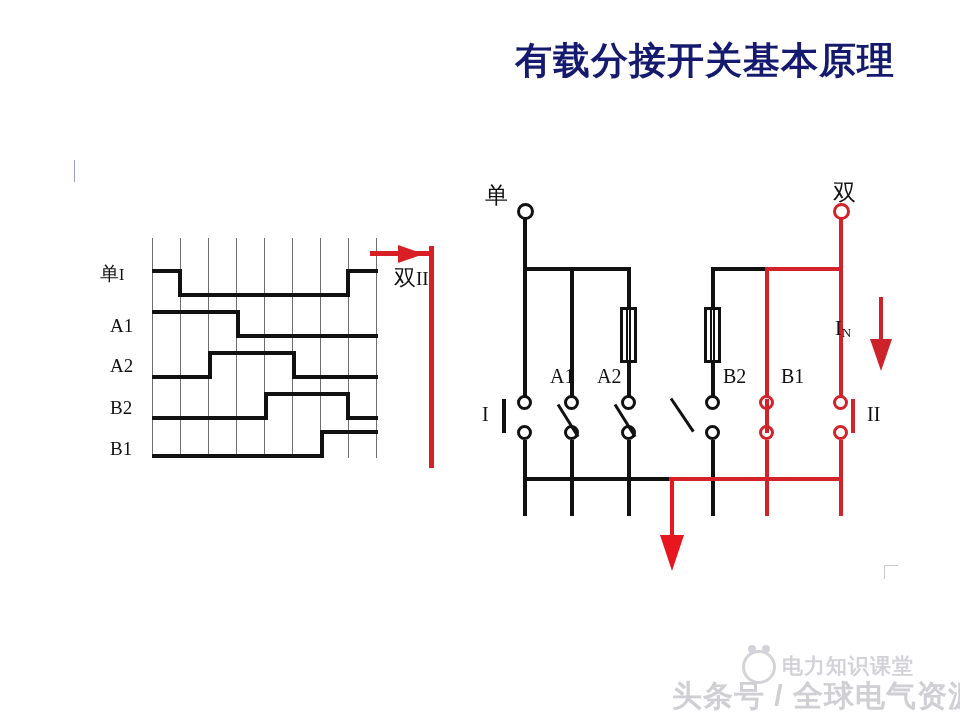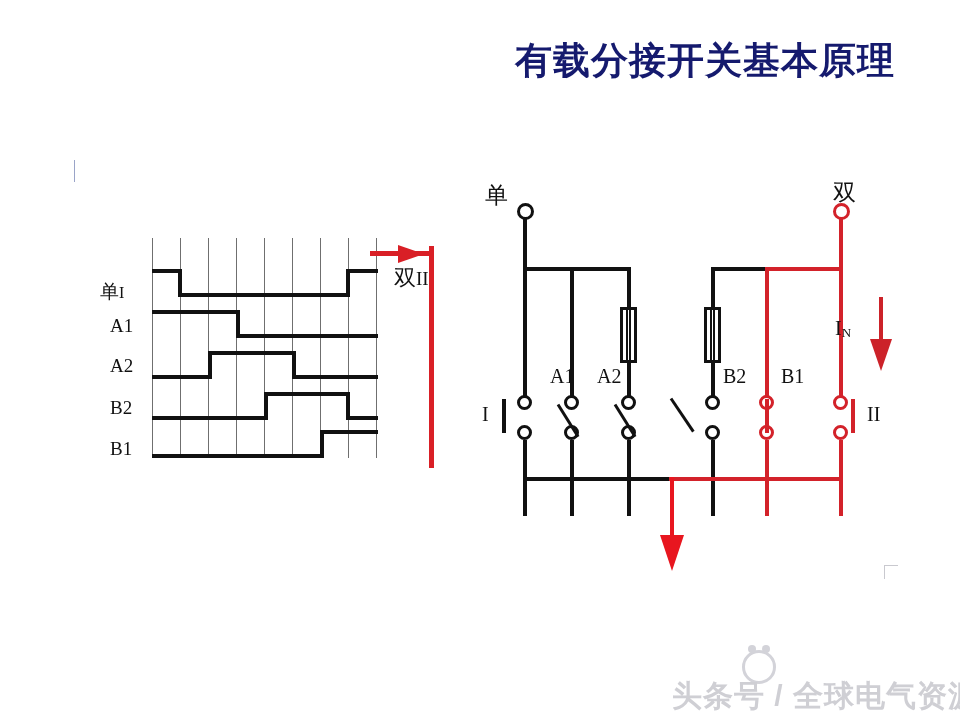--- a/index.html
+++ b/index.html
@@ -126,21 +126,21 @@
 <body>
 
 <div class="page">
 
   <div id="slide-title">有载分接开关基本原理</div>
 
   <div id="bullet-tick"></div>
 
   <div id="timing-chart">
 
-    <div class="row-label" style="left:0px;top:54px;"><span>单</span><span class="sub">I</span></div>
+    <div class="row-label" style="left:0px;top:36px;"><span>单</span><span class="sub">I</span></div>
     <div class="row-label" style="left:10px;top:90px;"><span>A1</span></div>
     <div class="row-label" style="left:10px;top:130px;"><span>A2</span></div>
     <div class="row-label" style="left:10px;top:172px;"><span>B2</span></div>
     <div class="row-label" style="left:10px;top:213px;"><span>B1</span></div>
 
     <div id="timing-grid">
 
       <div class="vgrid" style="left:0px;"></div>
       <div class="vgrid" style="left:28px;"></div>
       <div class="vgrid" style="left:56px;"></div>
@@ -257,18 +257,19 @@
     </div>
 
     <div class="clabel" style="left:380px;top:142px;"><span>I</span><span class="sub">N</span></div>
     <div style="position:absolute;left:424px;top:122px;">
       <div id="arrow-in-shaft"></div>
       <div id="arrow-in-head"></div>
     </div>
   </div>
 
   <div id="watermark-logo"></div>
+  <div id="watermark-secondary">电力知识课堂</div>
   <div id="watermark-main">头条号 / 全球电气资源</div>
 
   <div id="corner-tick"></div>
   <div id="corner-tick-v"></div>
 
 </div>
 
 </body></html>

